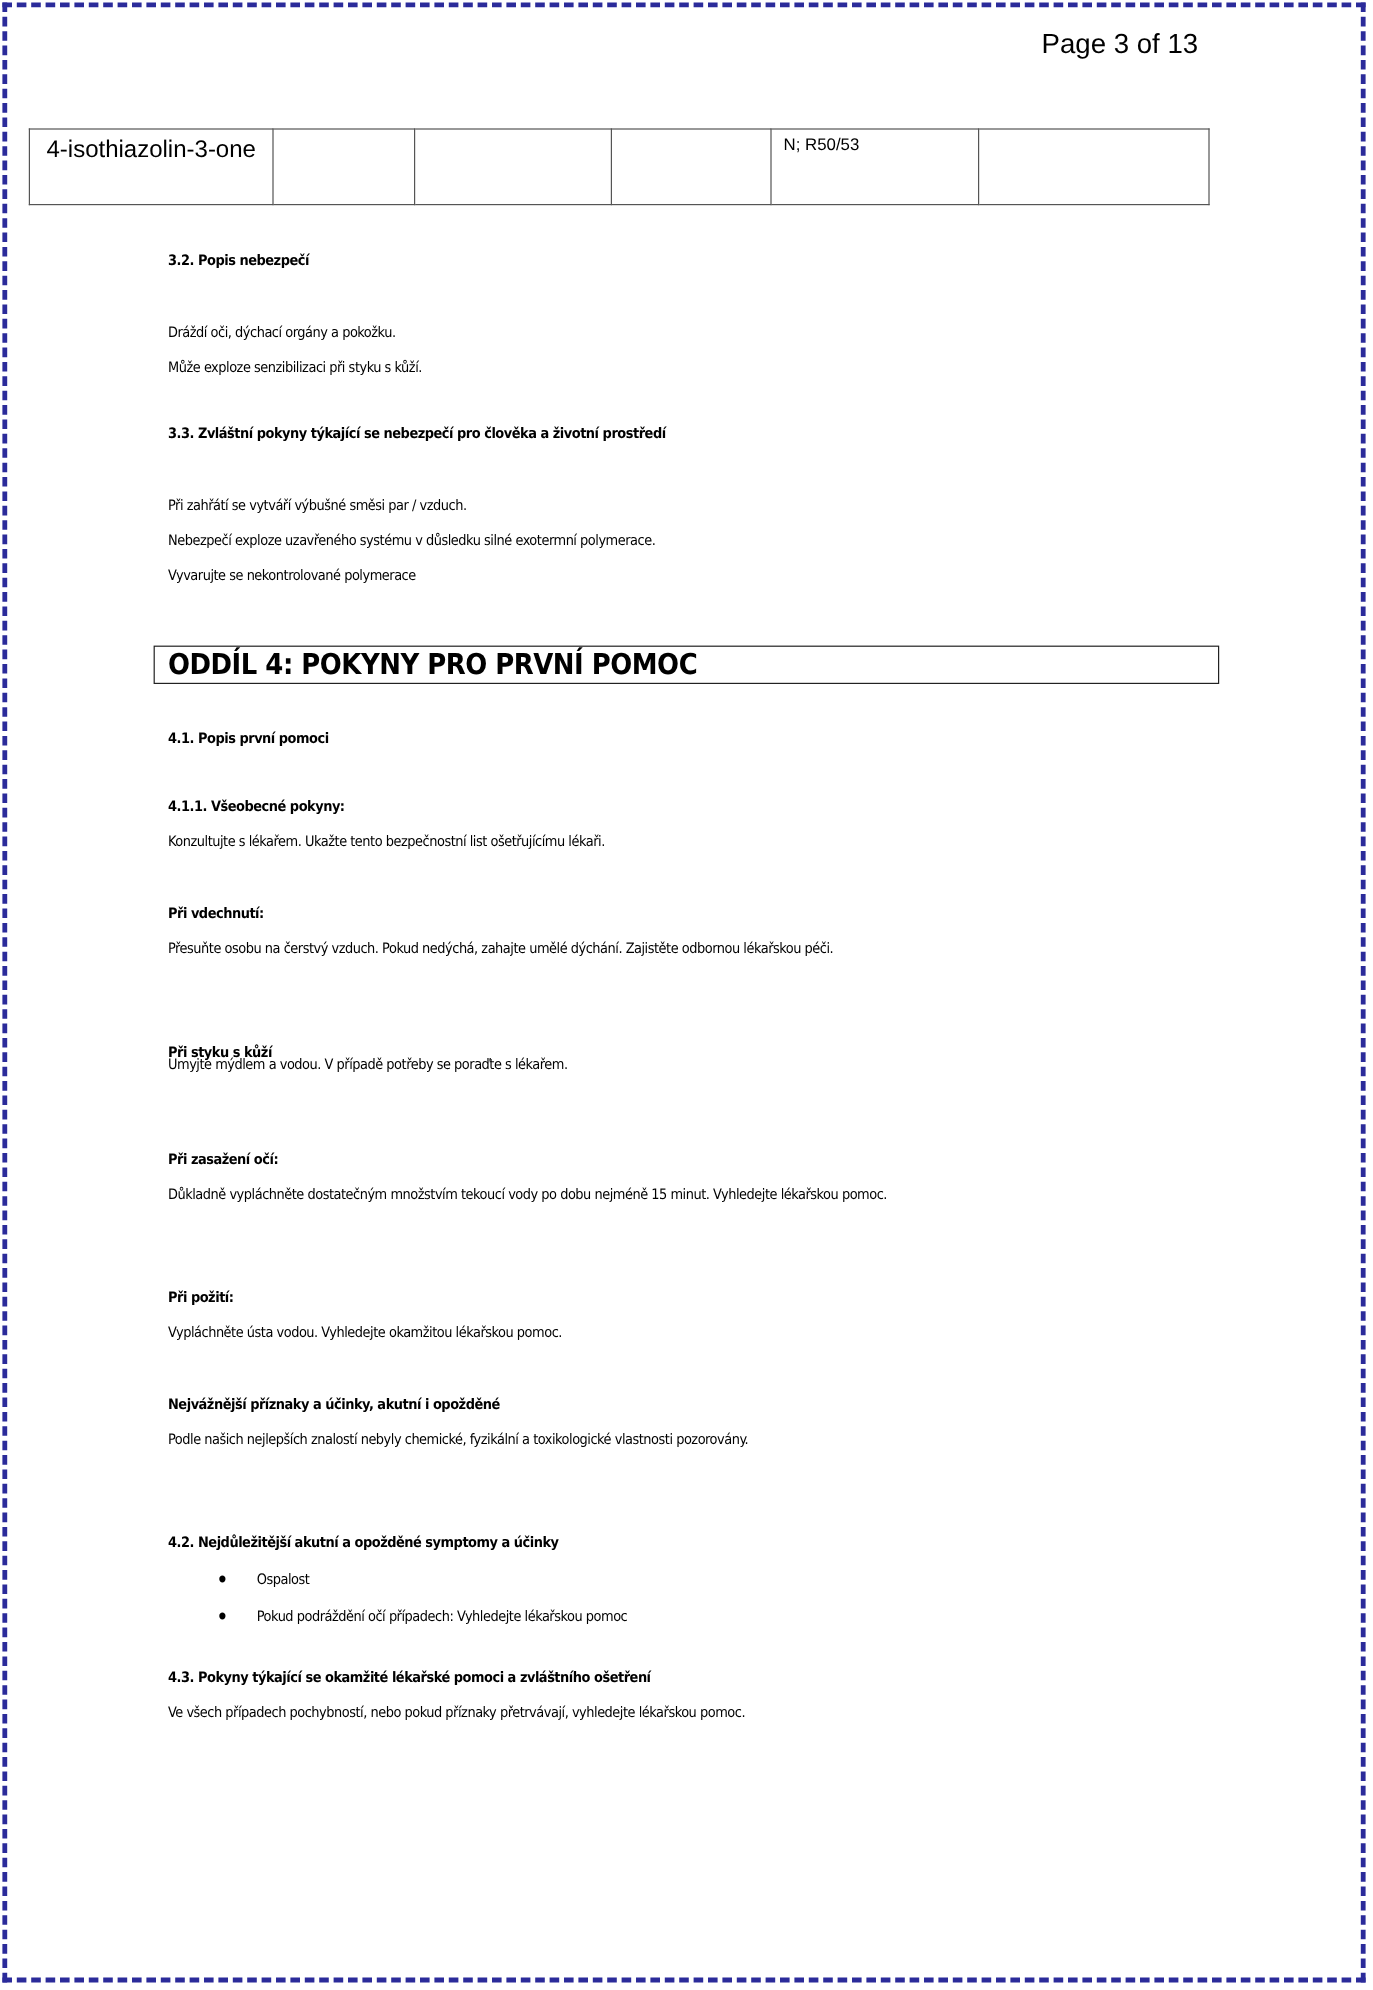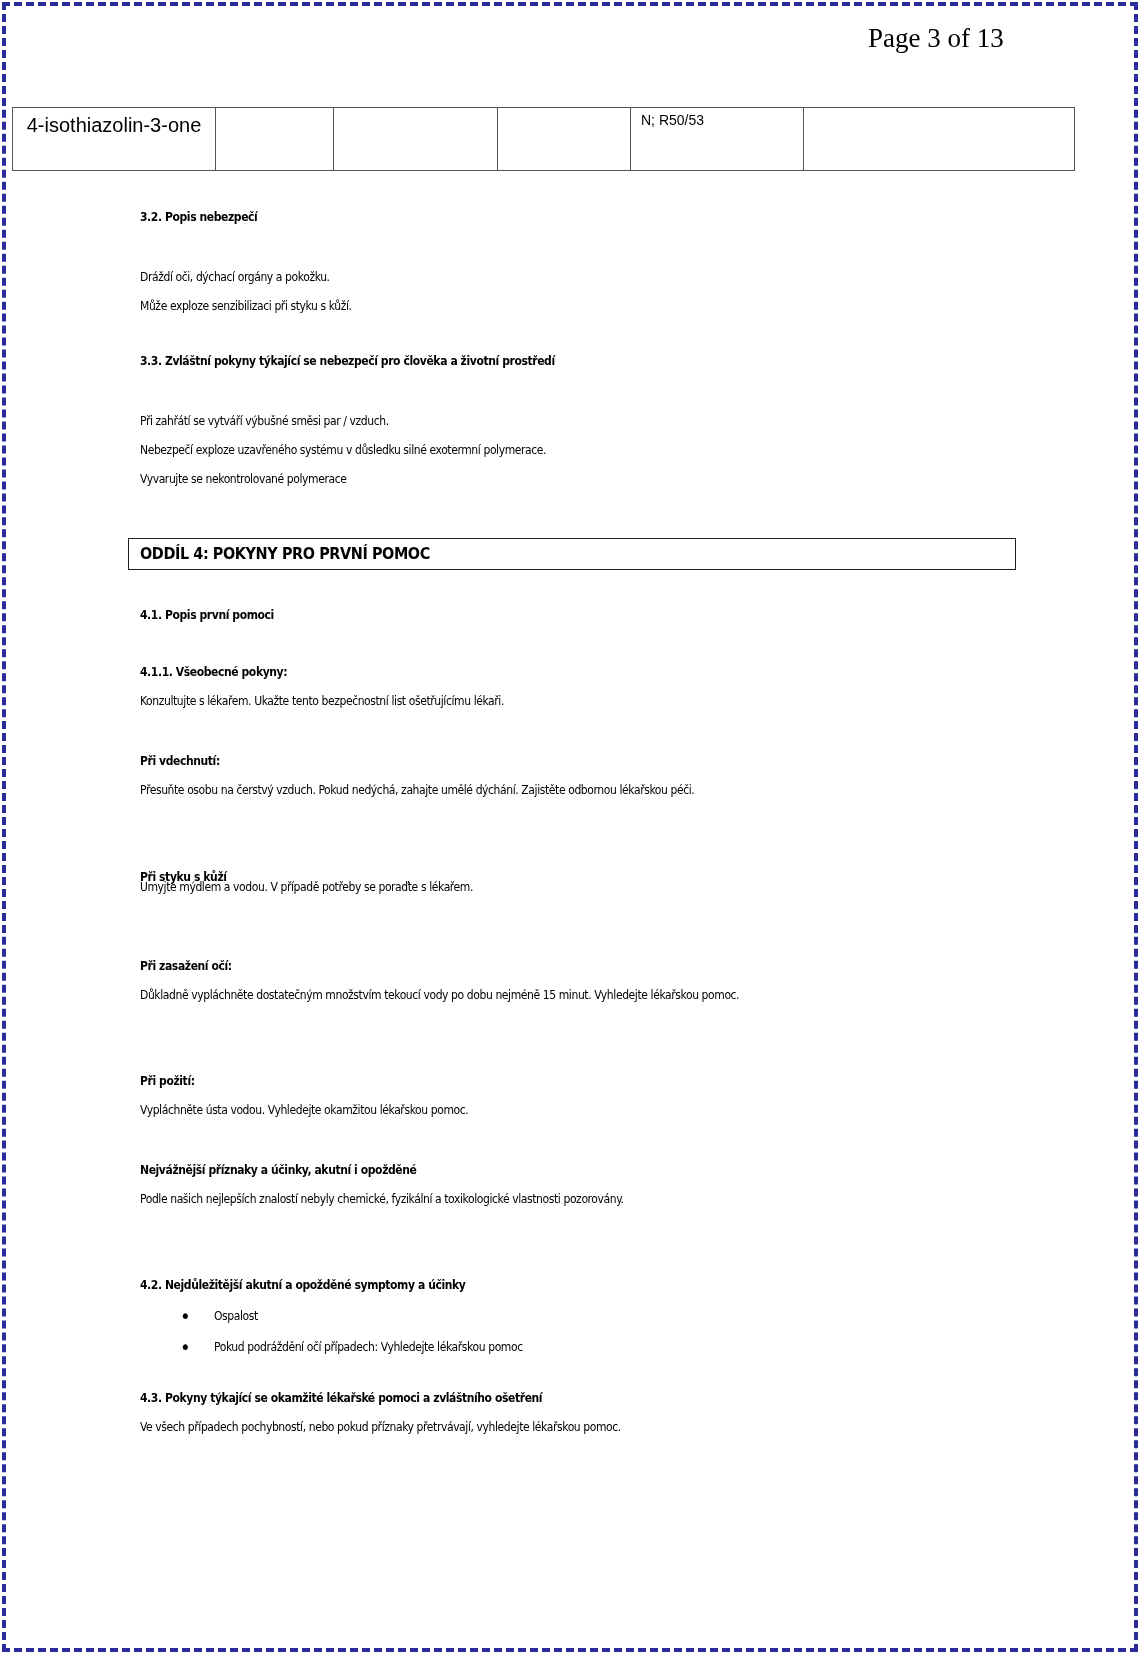--- a/index.html
+++ b/index.html
@@ -4,41 +4,41 @@
 <style>
   html, body { margin: 0; padding: 0; background: #ffffff; }
   body { width: 1144px; height: 1658px; position: relative; overflow: hidden;
          font-family: "Liberation Sans", sans-serif; color: #000; }
   .page-border {
     position: absolute; left: 2px; top: 2px; width: 1136px; height: 1650px;
     border: 4px dashed #2b2b9a; box-sizing: border-box;
   }
   .page-num {
     position: absolute; top: 23px; left: 868px;
-    font-family: Liberation Serif, serif; font-size: 27px;
+    font-family: Liberation Sans, sans-serif; font-size: 23px;
   }
   table.comp {
-    position: absolute; left: 12px; top: 107px; width: 1063px; height: 64px;
+    position: absolute; left: 24px; top: 107px; width: 984px; height: 64px;
     border-collapse: collapse; table-layout: fixed;
     font-family: "Liberation Sans", sans-serif;
   }
   table.comp td { border: 1.5px solid #555; vertical-align: top; padding: 0; }
   .c1 { width: 202px; text-align: center; font-size: 20px; line-height: 31px; padding-top: 2px !important; }
   .c2 { width: 117px; } .c3 { width: 163px; } .c4 { width: 132px; }
   .c5 { width: 162px; font-size: 14px; padding: 4px 0 0 10px !important; }
   .content { position: absolute; left: 140px; top: 0; width: 880px;
              font-family: "DejaVu Sans Condensed", "DejaVu Sans", sans-serif; font-stretch: condensed; }
   .t { position: absolute; left: 0; white-space: nowrap; font-size: 12px; line-height: 30px; letter-spacing: -0.4px; }
   .b { font-weight: bold; }
   .just { white-space: normal; width: 866px; text-align: justify; text-align-last: left; }
   .section-box {
     position: absolute; left: 128px; top: 538px; width: 888px; height: 32px;
     border: 1.5px solid #222; box-sizing: border-box;
   }
-  .section-box span { position: absolute; left: 11px; top: 0; line-height: 30px; font-size: 16px; font-weight: bold;
+  .section-box span { position: absolute; left: 11px; top: 0; line-height: 30px; font-size: 24px; font-weight: bold;
     font-family: "DejaVu Sans Condensed", "DejaVu Sans", sans-serif; letter-spacing: -0.4px; white-space: nowrap; }
   .bullet { position: absolute; left: 40px; font-size: 20px; line-height: 30px; }
   .bullet-text { left: 74px; }
 </style>
 </head>
 <body>
 
 <div class="page-border"></div>
 
 <div class="page-num">Page 3 of 13</div>

